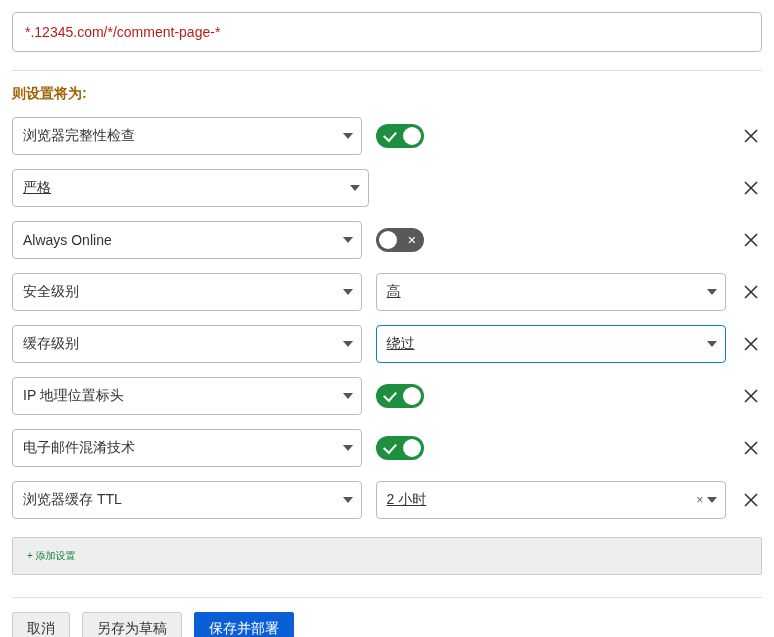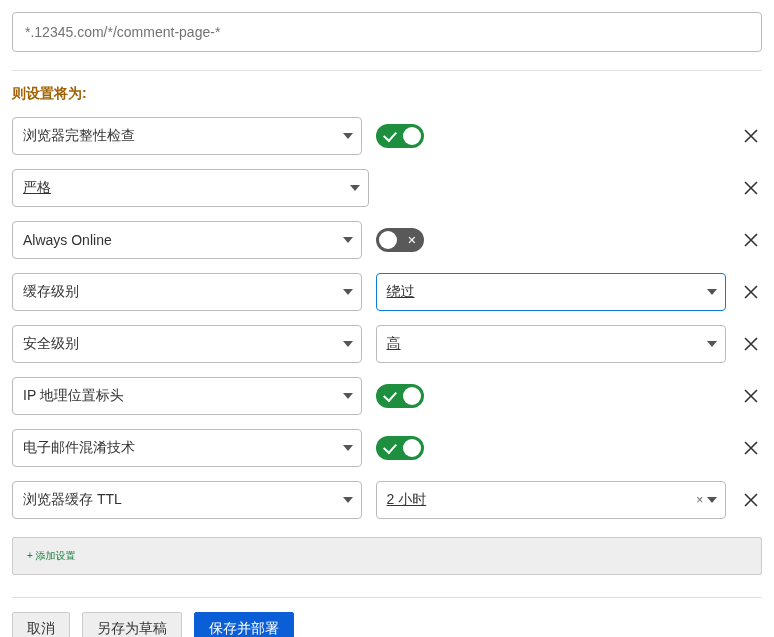--- a/index.html
+++ b/index.html
@@ -12,21 +12,21 @@
     width: 774px;
     background: #fff;
   }
   .url-input {
     width: 100%;
     height: 40px;
     border: 1px solid #bbb;
     border-radius: 4px;
     padding: 0 12px;
     font-size: 14px;
-    color: #737373;
+    color: #b91c1c;
     outline: none;
   }
   .divider {
     border: none;
     border-top: 1px solid #e0e0e0;
     margin: 18px 0 14px;
   }
   .section-title {
     font-weight: 600;
     font-size: 14px;
@@ -210,43 +210,43 @@
         </div>
       </div>
       <div class="row-close">
         <svg viewBox="0 0 16 16" fill="none">
           <path d="M2 2 L14 14 M14 2 L2 14"></path>
         </svg>
       </div>
     </div>
     <div class="row">
       <div class="select primary">
+        <span>安全级别</span>
+        <span class="caret"></span>
+      </div>
+      <div class="value-slot">
+        <div class="select secondary">
+          <span>高</span>
+          <span class="caret"></span>
+        </div>
+      </div>
+      <div class="row-close">
+        <svg viewBox="0 0 16 16" fill="none">
+          <path d="M2 2 L14 14 M14 2 L2 14"></path>
+        </svg>
+      </div>
+    </div>
+    <div class="row">
+      <div class="select primary">
         <span>缓存级别</span>
         <span class="caret"></span>
       </div>
       <div class="value-slot">
         <div class="select secondary highlighted">
           <span>绕过</span>
-          <span class="caret"></span>
-        </div>
-      </div>
-      <div class="row-close">
-        <svg viewBox="0 0 16 16" fill="none">
-          <path d="M2 2 L14 14 M14 2 L2 14"></path>
-        </svg>
-      </div>
-    </div>
-    <div class="row">
-      <div class="select primary">
-        <span>安全级别</span>
-        <span class="caret"></span>
-      </div>
-      <div class="value-slot">
-        <div class="select secondary">
-          <span>高</span>
           <span class="caret"></span>
         </div>
       </div>
       <div class="row-close">
         <svg viewBox="0 0 16 16" fill="none">
           <path d="M2 2 L14 14 M14 2 L2 14"></path>
         </svg>
       </div>
     </div>
     <div class="row">

